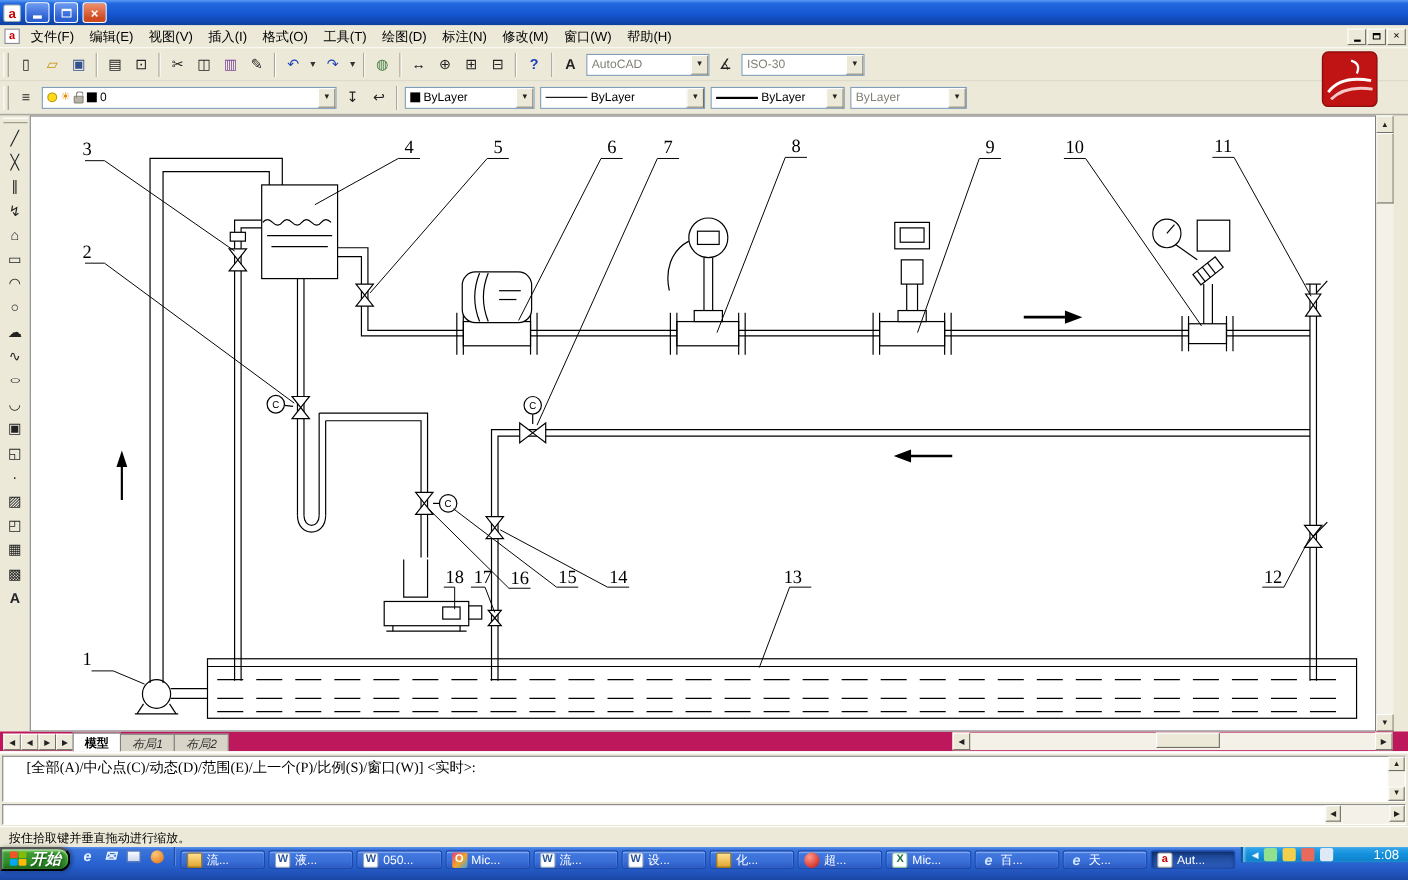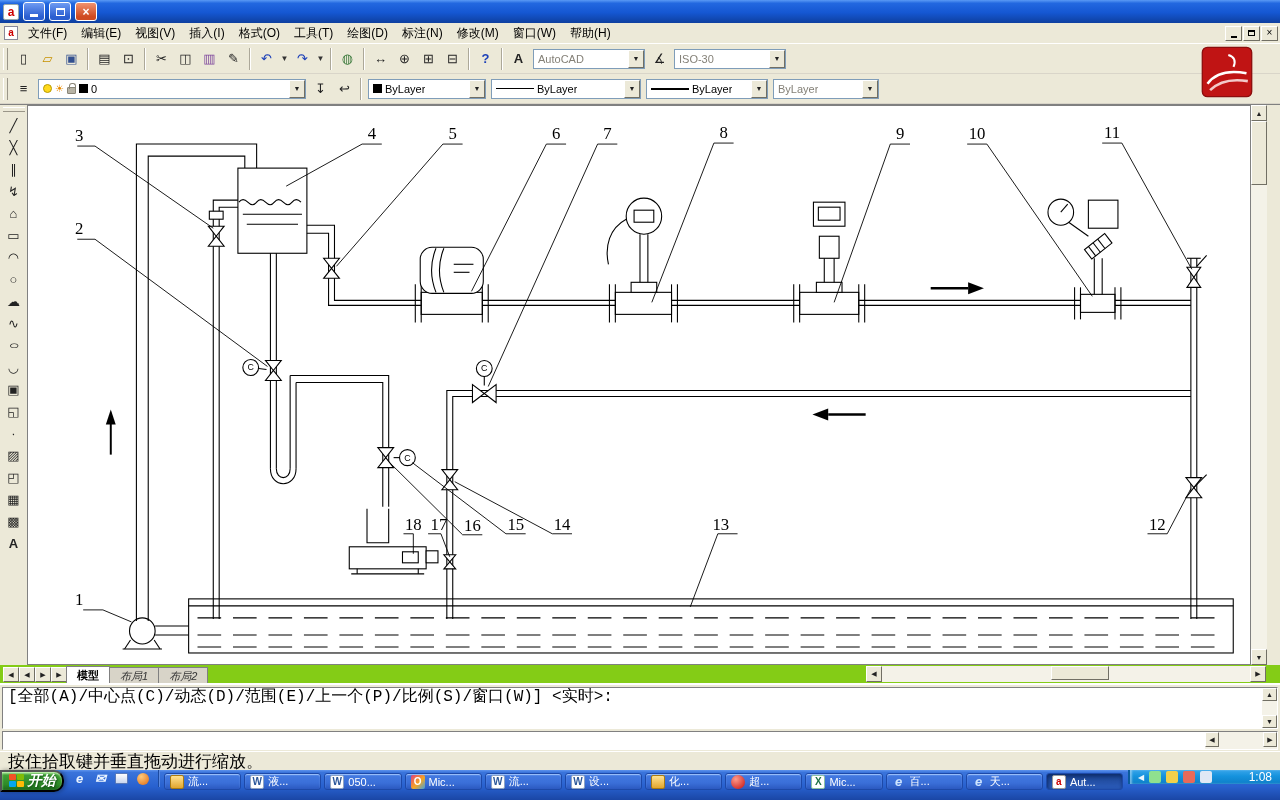--- a/index.html
+++ b/index.html
@@ -63,46 +63,46 @@
   .canvas{flex:1;position:relative;background:#fff;border:1px solid #808080;min-width:0}
   .canvas svg{position:absolute;inset:0;width:100%;height:100%}
   .vscroll{width:16px;display:flex;flex-direction:column;background:#f4f2e8}
   .sbtn{height:16px;width:16px;flex:0 0 16px;background:#ece9d8;border:1px solid;border-color:#fff #716f64 #716f64 #fff;
     font-size:7px;display:flex;align-items:center;justify-content:center;color:#222}
   .vthumb{height:64px;width:16px;background:#ece9d8;border:1px solid;border-color:#fff #716f64 #716f64 #fff}
   .vtrack{flex:1}
   .right-dock{width:13px;background:#ece9d8}
 
   
-  .tabrow{height:18px;display:flex;align-items:flex-end;background:#84cc16;padding-left:3px}
+  .tabrow{height:18px;display:flex;align-items:flex-end;background:#be185d;padding-left:3px}
   .tabnav{width:16px;height:15px;margin-bottom:1px;background:#ece9d8;border:1px solid;border-color:#fff #716f64 #716f64 #fff;
     font-size:7px;display:flex;align-items:center;justify-content:center;color:#222}
   .tab{height:16px;padding:1px 10px 0;font-size:11px;background:#d8d4c8;border:1px solid #808080;border-bottom:none;
     margin-left:-1px;color:#333;font-style:italic}
   .tab.active{height:17px;background:#fff;font-weight:bold;font-style:normal;color:#000;z-index:2}
   .tabspace{flex:1}
   .hscroll{width:400px;height:16px;display:flex;align-self:center;background:#f4f2e8}
   .htrack{flex:1;position:relative}
   .hthumb{position:absolute;left:46%;top:0;width:58px;height:14px;background:#ece9d8;border:1px solid;border-color:#fff #716f64 #716f64 #fff}
   .corner{width:14px}
 
   
   .cmdwin{height:68px;background:#ece9d8;border-top:2px solid #fff;padding:2px 2px 1px;display:flex;flex-direction:column;gap:2px}
   .cmd-history{flex:1;background:#fff;border:1px solid;border-color:#808080 #fff #fff #808080;display:flex;min-height:0}
-  .cmd-lines{flex:1;padding:1px 5px;font-family:Liberation Mono, monospace;font-size:16px;line-height:17px;white-space:nowrap;overflow:hidden}
+  .cmd-lines{flex:1;padding:1px 21px;font-family:Liberation Serif, serif;font-size:13px;line-height:17px;white-space:nowrap;overflow:hidden}
   .cmd-vscroll{width:15px;display:flex;flex-direction:column;background:#f4f2e8}
   .cmd-vscroll .sbtn{height:13px;width:15px;flex:0 0 13px}
   .cmd-input{height:19px;background:#fff;border:1px solid;border-color:#808080 #fff #fff #808080;display:flex;align-items:center}
   .cmd-input-text{flex:1;padding:0 4px;font-family:"DejaVu Sans Mono",monospace;font-size:13px}
   .cmd-hscroll{width:72px;height:17px;display:flex;background:#f4f2e8}
   .cmd-hscroll .sbtn{height:15px;width:14px;flex:0 0 14px}
   .cmd-hscroll .htrack{border:none}
 
   
-  .statusbar{height:19px;display:flex;align-items:center;background:#ece9d8;border-top:1px solid #fff;padding-left:8px;font-size:17px}
+  .statusbar{height:19px;display:flex;align-items:center;background:#ece9d8;border-top:1px solid #fff;padding-left:8px;font-size:11px}
 
   
   .taskbar{height:30px;display:flex;align-items:flex-start;
     background:linear-gradient(180deg,#5e94ee 0%,#3a74db 8%,#2861cf 55%,#1a46a5 100%)}
   .start{width:64px;display:flex;align-items:center;justify-content:center;gap:4px;color:#fff;font-weight:bold;font-size:14px;
     font-style:italic;text-shadow:1px 1px 2px #114d12;border-radius:0 10px 10px 0;
     background:linear-gradient(180deg,#8ed97e 0%,#3f9e36 18%,#2e8b27 70%,#1c681b 100%);box-shadow:inset 0 1px 2px #c8f5b8,2px 0 4px rgba(0,0,0,.35)}
   .flag{width:15px;height:14px;display:grid;grid-template-columns:7px 7px;grid-template-rows:6px 6px;gap:1px}
   .flag i{border-radius:1px}
   .flag .fr{background:#f35325}.flag .fg{background:#81bc06}.flag .fb{background:#05a6f0}.flag .fy{background:#ffba08}

